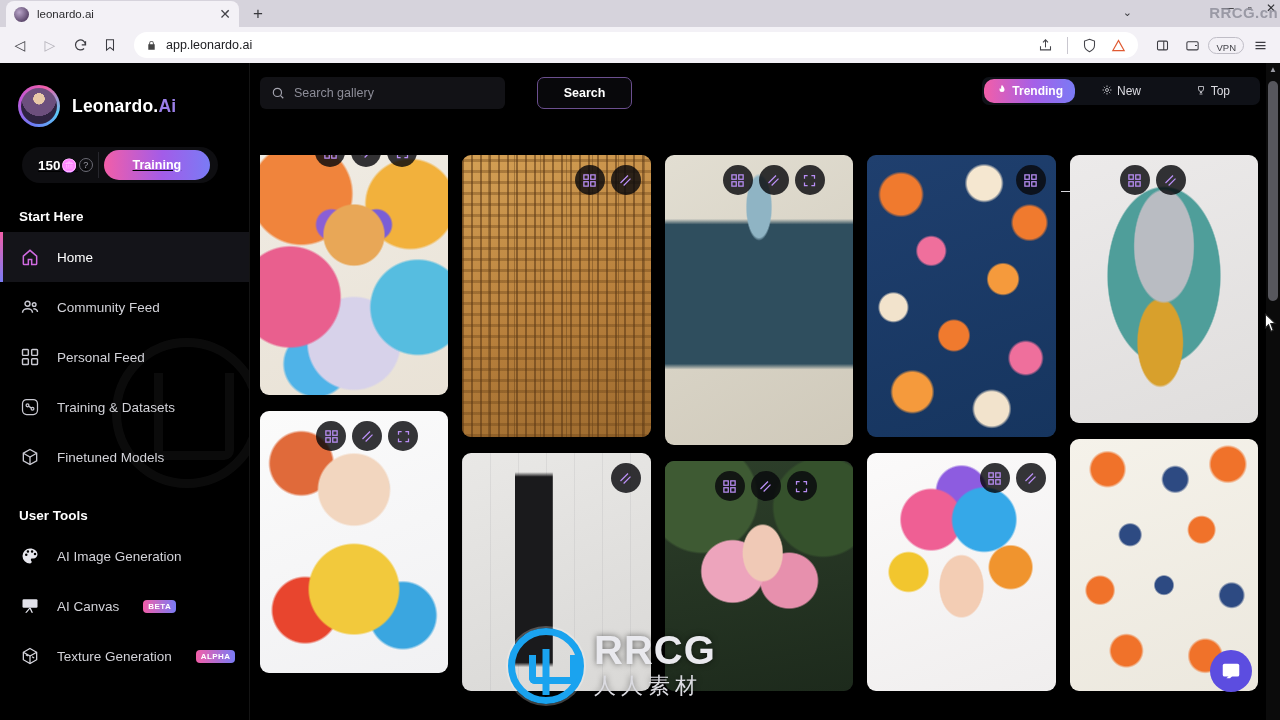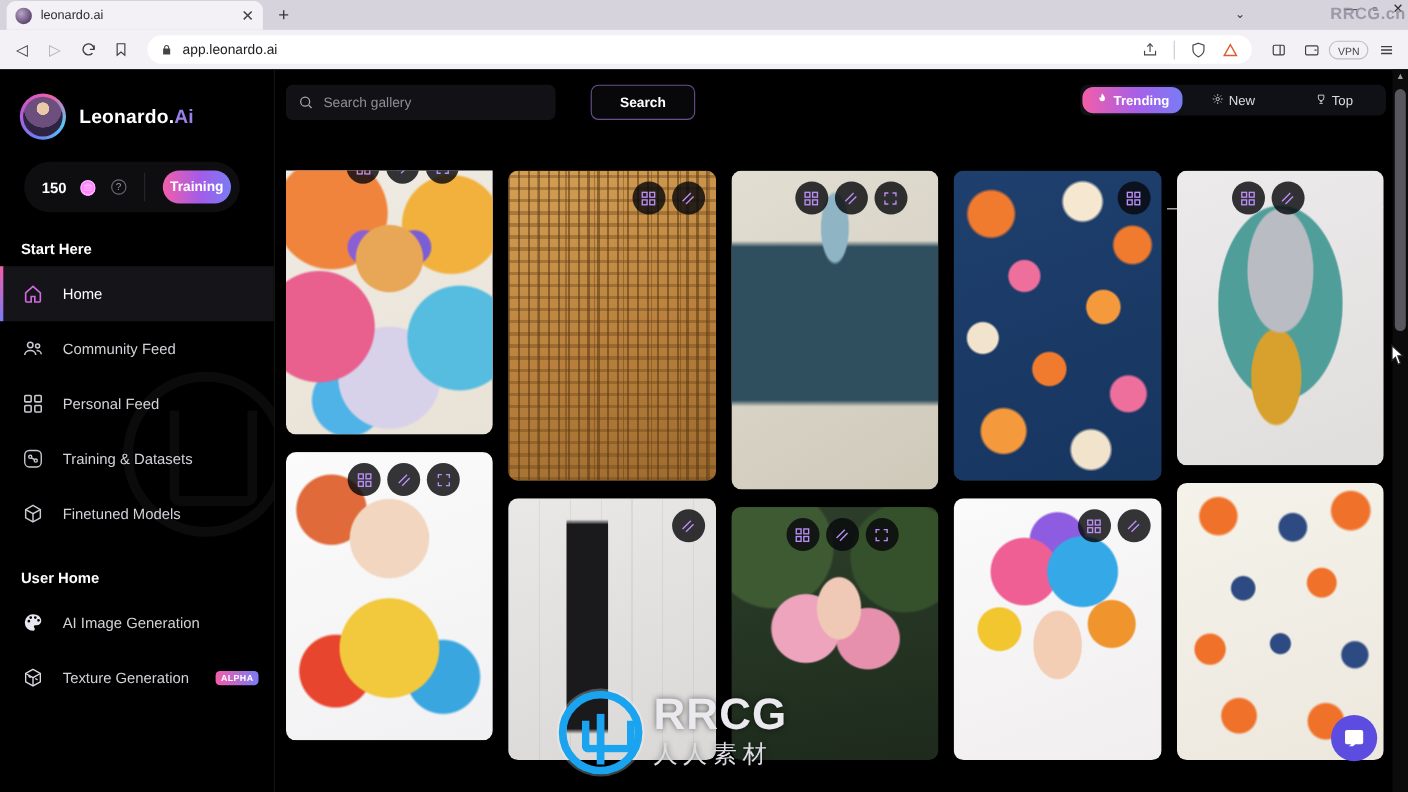--- a/index.html
+++ b/index.html
@@ -106,23 +106,23 @@
     display: flex; align-items: center; justify-content: center;
   }
   .brand-logo i {
     position: absolute; inset: 3px; border-radius: 50%;
     background: radial-gradient(circle at 50% 30%, #e8c9a8 0 18%, #6c4f7d 19% 55%, #2e2340 56%);
   }
   .brand-text { font-size: 17.5px; font-weight: bold; color: #fff; letter-spacing: .2px; }
   .brand-text em { font-style: normal; color: #9b7fe8; }
 
   .credit-card {
-    margin: 20px 0 0 22px; width: 196px; height: 46px;
+    margin: 20px 0 0 22px; width: 196px; height: 36px;
     background: #0e0e11; border-radius: 23px;
-    display: flex; align-items: center; padding: 0 8px 0 16px; gap: 12px;
+    display: flex; align-items: center; padding: 0 8px 0 16px; gap: 1px; text-decoration: underline;
   }
   .credit-num { font-size: 13.5px; font-weight: bold; color: #fff; }
   .coin-icon { font-size: 13px; filter: hue-rotate(230deg) saturate(1.4); }
   .qmark {
     width: 14px; height: 14px; border-radius: 50%; border: 1px solid #6a6a74;
     color: #9b9ba5; font-size: 9px; display: flex; align-items: center;
     justify-content: center; cursor: pointer;
   }
   .credit-sep { width: 1px; height: 26px; background: #27272d; margin: 0 4px; }
   .upgrade-btn {
@@ -537,31 +537,41 @@
         <span class="sb-ico">
           <svg viewBox="0 0 24 24" fill="none" stroke="#c9c9d2" stroke-width="1.6">
               <path d="M12 3l8 4.5v9L12 21l-8-4.5v-9z"></path>
               <path d="M4 7.5l8 4.5 8-4.5"></path>
               <path d="M12 12v9"></path>
             </svg>
         </span>
         <span class="sb-label">Finetuned Models</span>
       </div>
 
-      <div class="sb-section">User Home</div>
+      <div class="sb-section">User Tools</div>
 
       <div class="sb-item">
         <span class="sb-ico">
           <svg viewBox="0 0 24 24" fill="#e7e7ee">
               <path d="M12 3a9 9 0 000 18c1.1 0 2-.9 2-2 0-.6-.2-1-.6-1.4-.3-.4-.4-.7-.4-1.1 0-.8.7-1.5 1.5-1.5H16a5 5 0 005-5c0-3.9-4-7-9-7zm-4.5 9a1.5 1.5 0 110-3 1.5 1.5 0 010 3zm2-4a1.5 1.5 0 110-3 1.5 1.5 0 010 3zm5 0a1.5 1.5 0 110-3 1.5 1.5 0 010 3zm3.5 3a1.5 1.5 0 110-3 1.5 1.5 0 010 3z"></path>
             </svg>
         </span>
         <span class="sb-label">AI Image Generation</span>
       </div>
 
+      <div class="sb-item">
+        <span class="sb-ico">
+          <svg viewBox="0 0 24 24" fill="#e2e2ea">
+              <rect x="3" y="4" width="18" height="10" rx="1.5"></rect>
+              <path d="M11.2 14h1.6l2.8 6h-1.8l-2-4.4L8 20H6.2z"></path>
+            </svg>
+        </span>
+        <span class="sb-label">AI Canvas</span>
+        <span class="badge">BETA</span>
+      </div>
 
       <div class="sb-item">
         <span class="sb-ico">
           <svg viewBox="0 0 24 24" fill="none" stroke="#d8d8e0" stroke-width="1.5">
               <path d="M12 3l8 4.5v9L12 21l-8-4.5v-9z"></path>
               <path d="M4 7.5l8 4.5 8-4.5M12 12v9"></path>
               <path d="M7 10.5l2.5 1.5M14.5 13l2.5 1.5"></path>
             </svg>
         </span>
         <span class="sb-label">Texture Generation</span>

